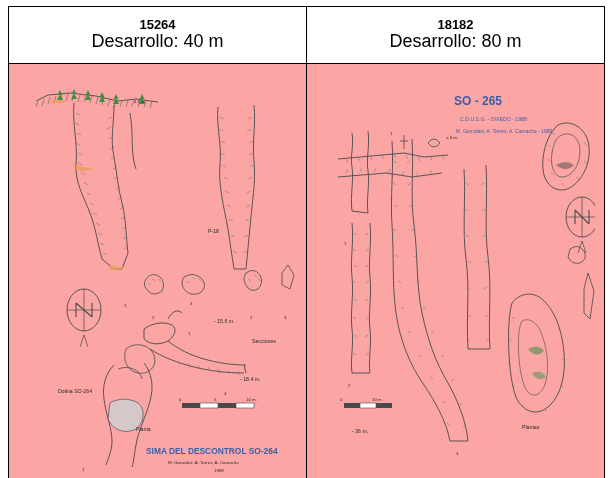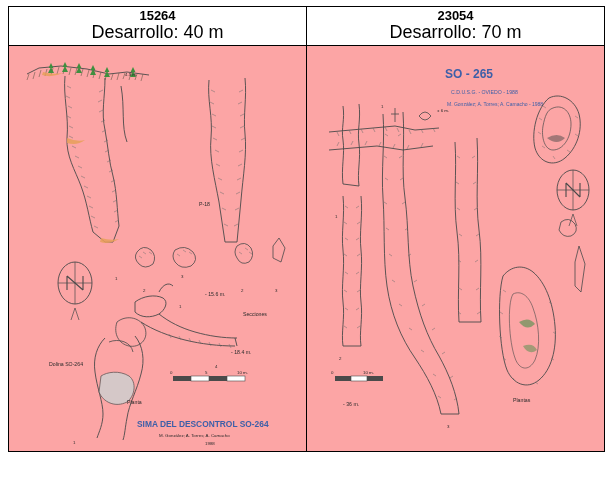--- a/index.html
+++ b/index.html
@@ -21,21 +21,21 @@
   }
   table.survey-table {
     border-collapse: collapse;
     table-layout: fixed;
     width: 597px;
     margin: 6px 8px 0 8px;
   }
   table.survey-table td {
     border: 1px solid #000;
     vertical-align: top;
-    padding: 0;
+    padding: 9px;
   }
   td.header-cell {
     height: 38px;
     text-align: center;
     vertical-align: middle;
     padding: 3px 0 4px 0;
   }
   .cave-id {
     font-size: 13px;
     font-weight: bold;
@@ -82,22 +82,22 @@
 
 <div class="page">
   <table class="survey-table">
     <tbody>
         <tr>
       <td class="header-cell" style="width:50%">
         <div class="cave-id">15264</div>
         <div class="cave-dev">Desarrollo: 40 m</div>
       </td>
       <td class="header-cell" style="width:50%">
-        <div class="cave-id">23054</div>
-        <div class="cave-dev">Desarrollo: 70 m</div>
+        <div class="cave-id">18182</div>
+        <div class="cave-dev">Desarrollo: 80 m</div>
       </td>
     </tr>
     <tr>
 
       <td class="plan-cell">
         <div class="plan-wrap">
           <svg class="plan" width="296" height="405" viewBox="0 0 296 405" xmlns="http://www.w3.org/2000/svg">
             <g>
 
               <path d="M18 28 L30 22 L52 20 L78 23 L100 28 L118 26 L140 29" fill="none" stroke="#4a4a4a" stroke-width="0.9"></path>

